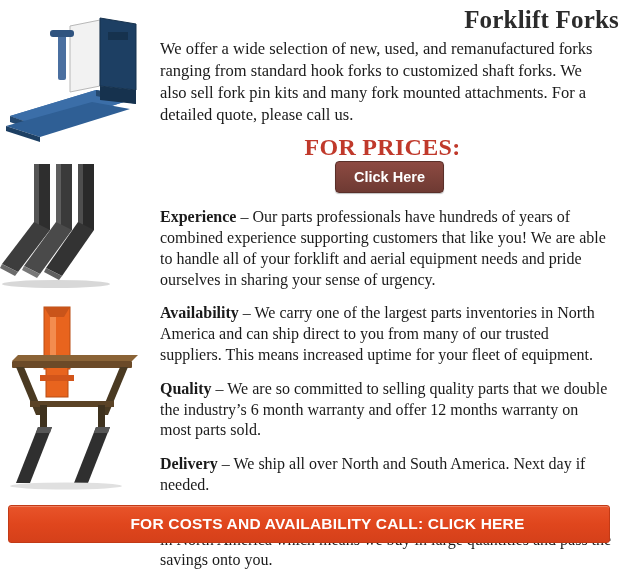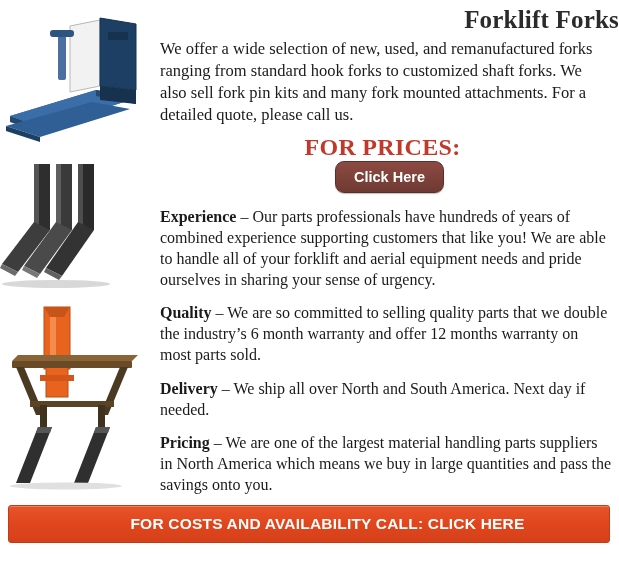--- a/index.html
+++ b/index.html
@@ -54,21 +54,21 @@
     font-weight: bold;
     color: #c0392b;
     letter-spacing: 0.3px;
     margin-right: 14px;
     white-space: nowrap;
   }
   .click-here-btn {
     display: inline-block;
     background: linear-gradient(to bottom, #8d4a42 0%, #6e3a33 100%);
     border: 1px solid #5a2f29;
-    border-radius: 9px;
+    border-radius: 4px;
     color: #ffffff;
     font-family: "Liberation Sans", sans-serif;
     font-size: 14.5px;
     font-weight: bold;
     padding: 8px 18px 8px 18px;
     text-decoration: none;
     box-shadow: 0 1px 1px rgba(0,0,0,0.25);
     cursor: pointer;
     line-height: 1;
   }
@@ -202,20 +202,23 @@
 
     <div class="prices-row">
       <span class="prices-label">FOR PRICES:</span>
       <a class="click-here-btn" href="#">Click Here</a>
     </div>
 
     <p class="para">
       <span class="lead">Experience</span><span> – Our parts professionals have hundreds of years of combined experience supporting customers that like you!  We are able to handle all of your forklift and aerial equipment needs and pride ourselves in sharing your sense of urgency.</span>
     </p>
 
+    <p class="para">
+      <span class="lead">Availability</span><span> – We carry one of the largest parts inventories in North America and can ship direct to you from many of our trusted suppliers. This means increased uptime for your fleet of equipment.</span>
+    </p>
 
     <p class="para">
       <span class="lead">Quality</span><span> – We are so committed to selling quality parts that we double the industry’s 6 month warranty and offer 12 months warranty on most parts sold.</span>
     </p>
 
     <p class="para">
       <span class="lead">Delivery</span><span> – We ship all over North and South America.  Next day if needed.</span>
     </p>
 
     <p class="para">

